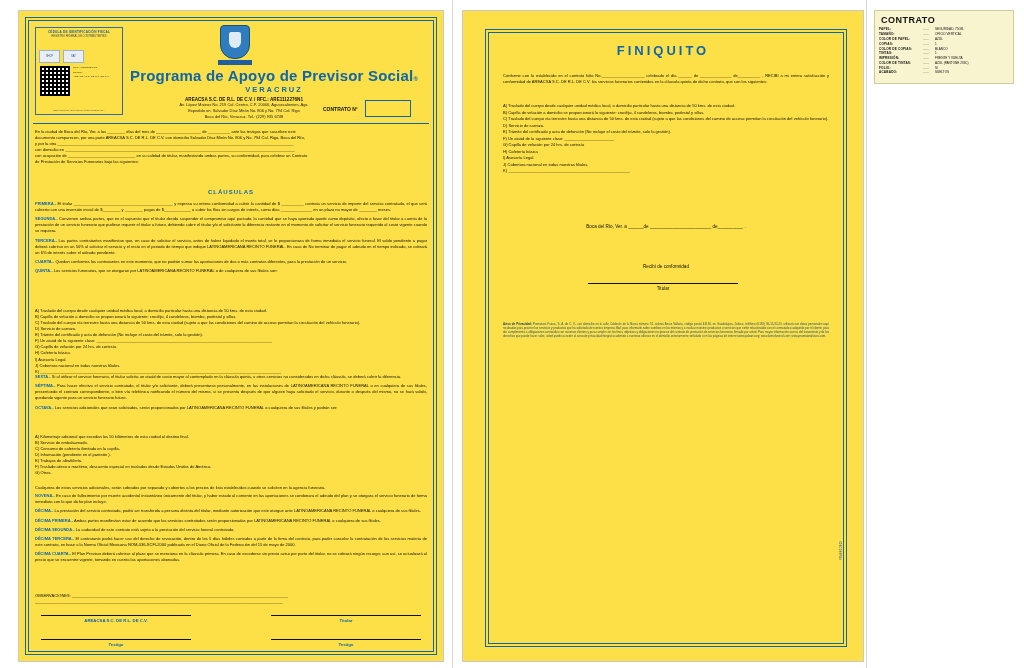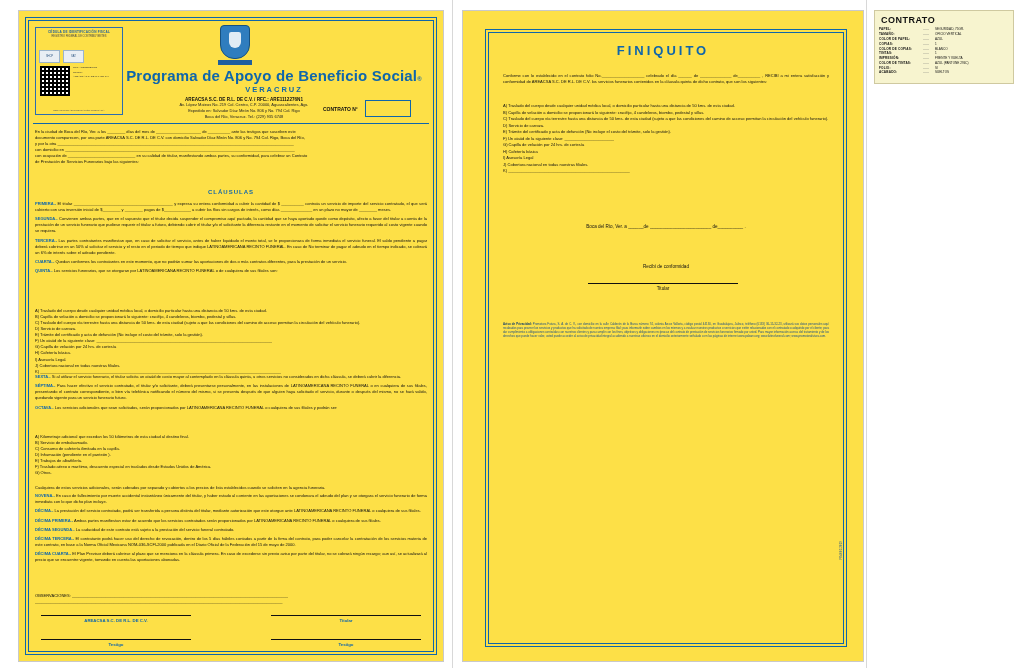--- a/index.html
+++ b/index.html
@@ -112,21 +112,21 @@
         </div>
         <div class="cert-foot">SERVICIO DE ADMINISTRACIÓN TRIBUTARIA</div>
       </div>
 
       <div class="crest">
         <div class="shield"></div>
         <div class="ribbon"></div>
       </div>
 
       <div class="prog-title">
-        <div class="t1"><span>Programa de Apoyo de Beneficio Social</span><sub>®</sub></div>
+        <div class="t1"><span>Programa de Apoyo de Previsor Social</span><sub>®</sub></div>
         <div class="t2">VERACRUZ</div>
       </div>
 
       <div class="company-block">
         <div class="c1">AREACSA  S.C. DE  R.L. DE  C.V. / RFC.: ARE1112276N1</div>
         <div class="c2">Av. López Mateos No. 219 Col. Centro, C.P. 20000, Aguascalientes, Ags.</div>
         <div class="c2">Expedido en: Salvador Díaz Mirón No. 806 y No. 794 Col. Rigo</div>
         <div class="c2">Boca del Río, Veracruz. Tel.: (229) 935 6748</div>
       </div>
 

